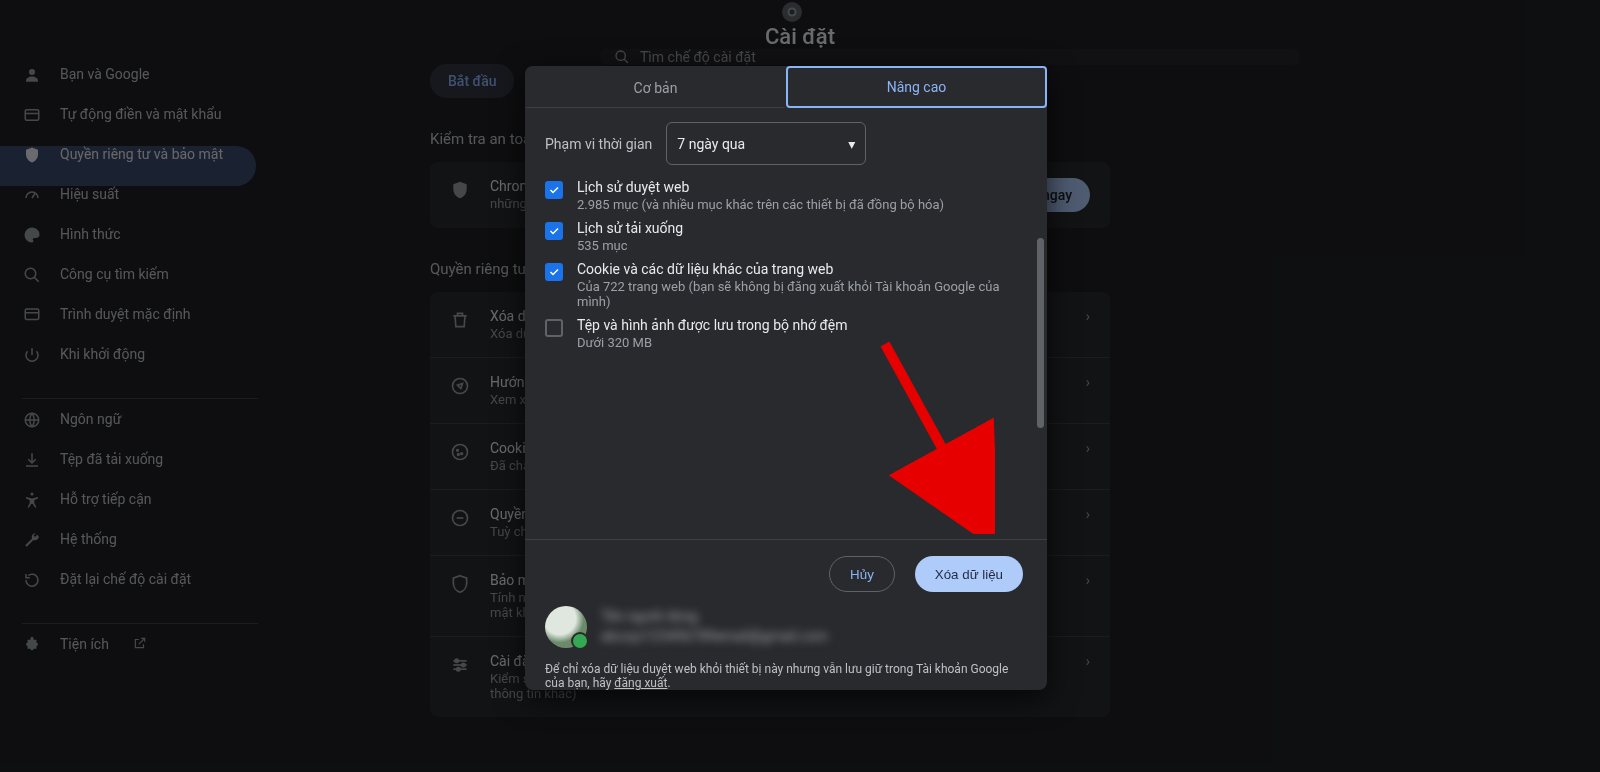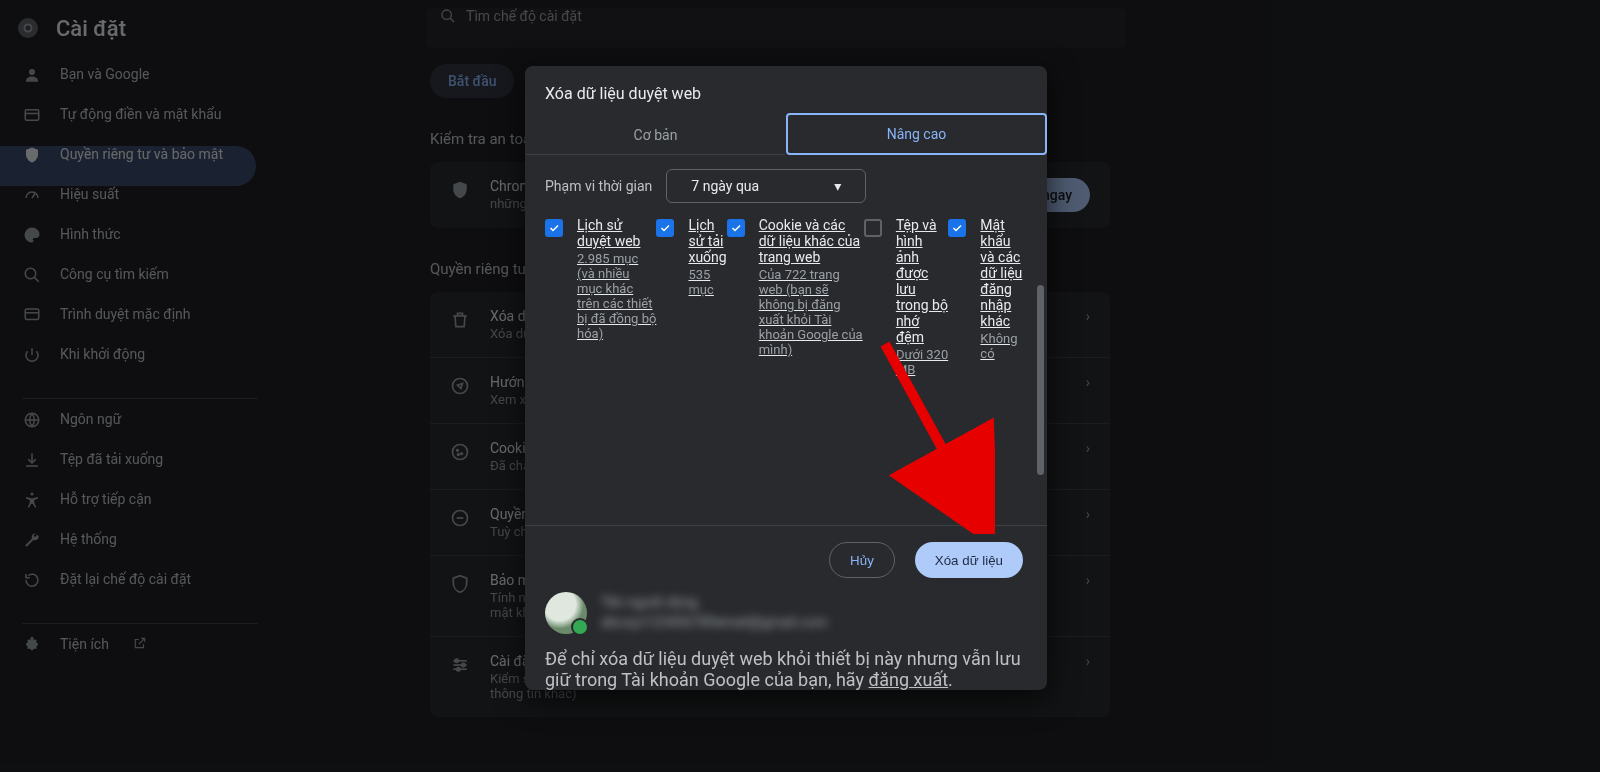--- a/index.html
+++ b/index.html
@@ -12,20 +12,21 @@
   overflow: hidden;
   position: relative;
   font-size: 14px;
 }
 
 .header {
   display: flex;
   align-items: center;
   height: 56px;
   padding: 0 16px;
+  flex-direction: column;
 }
 .chrome-logo {
   width: 24px; height: 24px;
   margin-right: 16px;
 }
 .header-title {
   font-size: 22px;
   font-weight: 500;
   color: #e8eaed;
 }
@@ -163,33 +164,32 @@
   flex:1;
 }
 .time-row{
   display:flex; align-items:center; gap: 14px;
   margin-bottom: 10px;
   color:#bdc1c6;
 }
 .select-box{
   border:1px solid #5f6368;
   border-radius: 6px;
-  height: 34px;
+  height: 43px;
   width: 200px;
   display:flex;
   align-items:center;
-  padding: 0 24px;
+  padding: 0 10px;
   justify-content:space-between;
   color:#e8eaed;
 }
 .opt-list{
-  display:flex; flex-direction:row; gap: 0;
+  display:flex; flex-direction:column; gap: 0;
   margin-top: 6px;
   height: 280px;
-  text-decoration: underline;
 }
 .opt{
   display:flex; gap: 14px; align-items:flex-start;
   padding: 4px 0;
 }
 .chk{
   width:18px; height:18px; border:2px solid #5f6368; border-radius:3px;
   margin-top: 2px;
   display:flex; align-items:center; justify-content:center;
   flex-shrink:0;
@@ -219,21 +219,21 @@
   background:#34a853; border:2px solid #292a2d;
 }
 .avatar-text{
   filter: blur(4px);
   color:#9aa0a6;
   line-height:1.4;
 }
 .note{
   padding: 14px 20px 0 20px;
   color:#bdc1c6;
-  font-size: 18px;
+  font-size: 12px;
 }
 .note a{ color:#bdc1c6; text-decoration: underline;}
 
 .modal-inner{ display:flex; flex-direction:column; height:100%; }
 .actions-wrap{
   display:flex; justify-content:flex-end; gap:20px;
   padding: 16px 20px 10px 0;
 }
 .btn-outline{
   height:36px; padding: 0 20px; border:1px solid #5f6368;
@@ -527,21 +527,20 @@
         <span class="chev">›</span>
       </div>
     </div>
   </div>
 </div>
 
 <div class="dim"></div>
 
 <div class="modal">
   <div class="modal-inner">
-    <div class="modal-title">Xóa dữ liệu duyệt web</div>
     <div class="modal-tabs">
       <div class="modal-tab">Cơ bản</div>
       <div class="modal-tab active">Nâng cao</div>
     </div>
     <div class="modal-body">
       <div class="time-row">
         <span>Phạm vi thời gian</span>
         <div class="select-box">
           <span>7 ngày qua</span>
           <span>▾</span>
@@ -581,31 +580,20 @@
               <div class="ot-sub">Của 722 trang web (bạn sẽ không bị đăng xuất khỏi Tài khoản Google của mình)</div>
             </div>
         </div>
         <div class="opt">
           <span class="chk"></span>
           <div class="otext">
               <div class="ot-title">Tệp và hình ảnh được lưu trong bộ nhớ đệm</div>
               <div class="ot-sub">Dưới 320 MB</div>
             </div>
         </div>
-        <div class="opt">
-          <span class="chk on">
-              <svg width="12" height="12" viewBox="0 0 24 24" fill="none" stroke="#fff" stroke-width="3">
-                <path d="M5 12l5 5L20 7"></path>
-              </svg>
-            </span>
-          <div class="otext">
-              <div class="ot-title">Mật khẩu và các dữ liệu đăng nhập khác</div>
-              <div class="ot-sub">Không có</div>
-            </div>
-        </div>
       </div>
       <div class="scroll-thumb"></div>
     </div>
 
     <div class="actions-wrap" style="border-top:1px solid #3c4043; margin-top:-8px; padding-right:24px;">
       <button class="btn-outline">Hủy</button>
       <button class="btn-primary">Xóa dữ liệu</button>
     </div>
 
     <div class="avatar-row">

